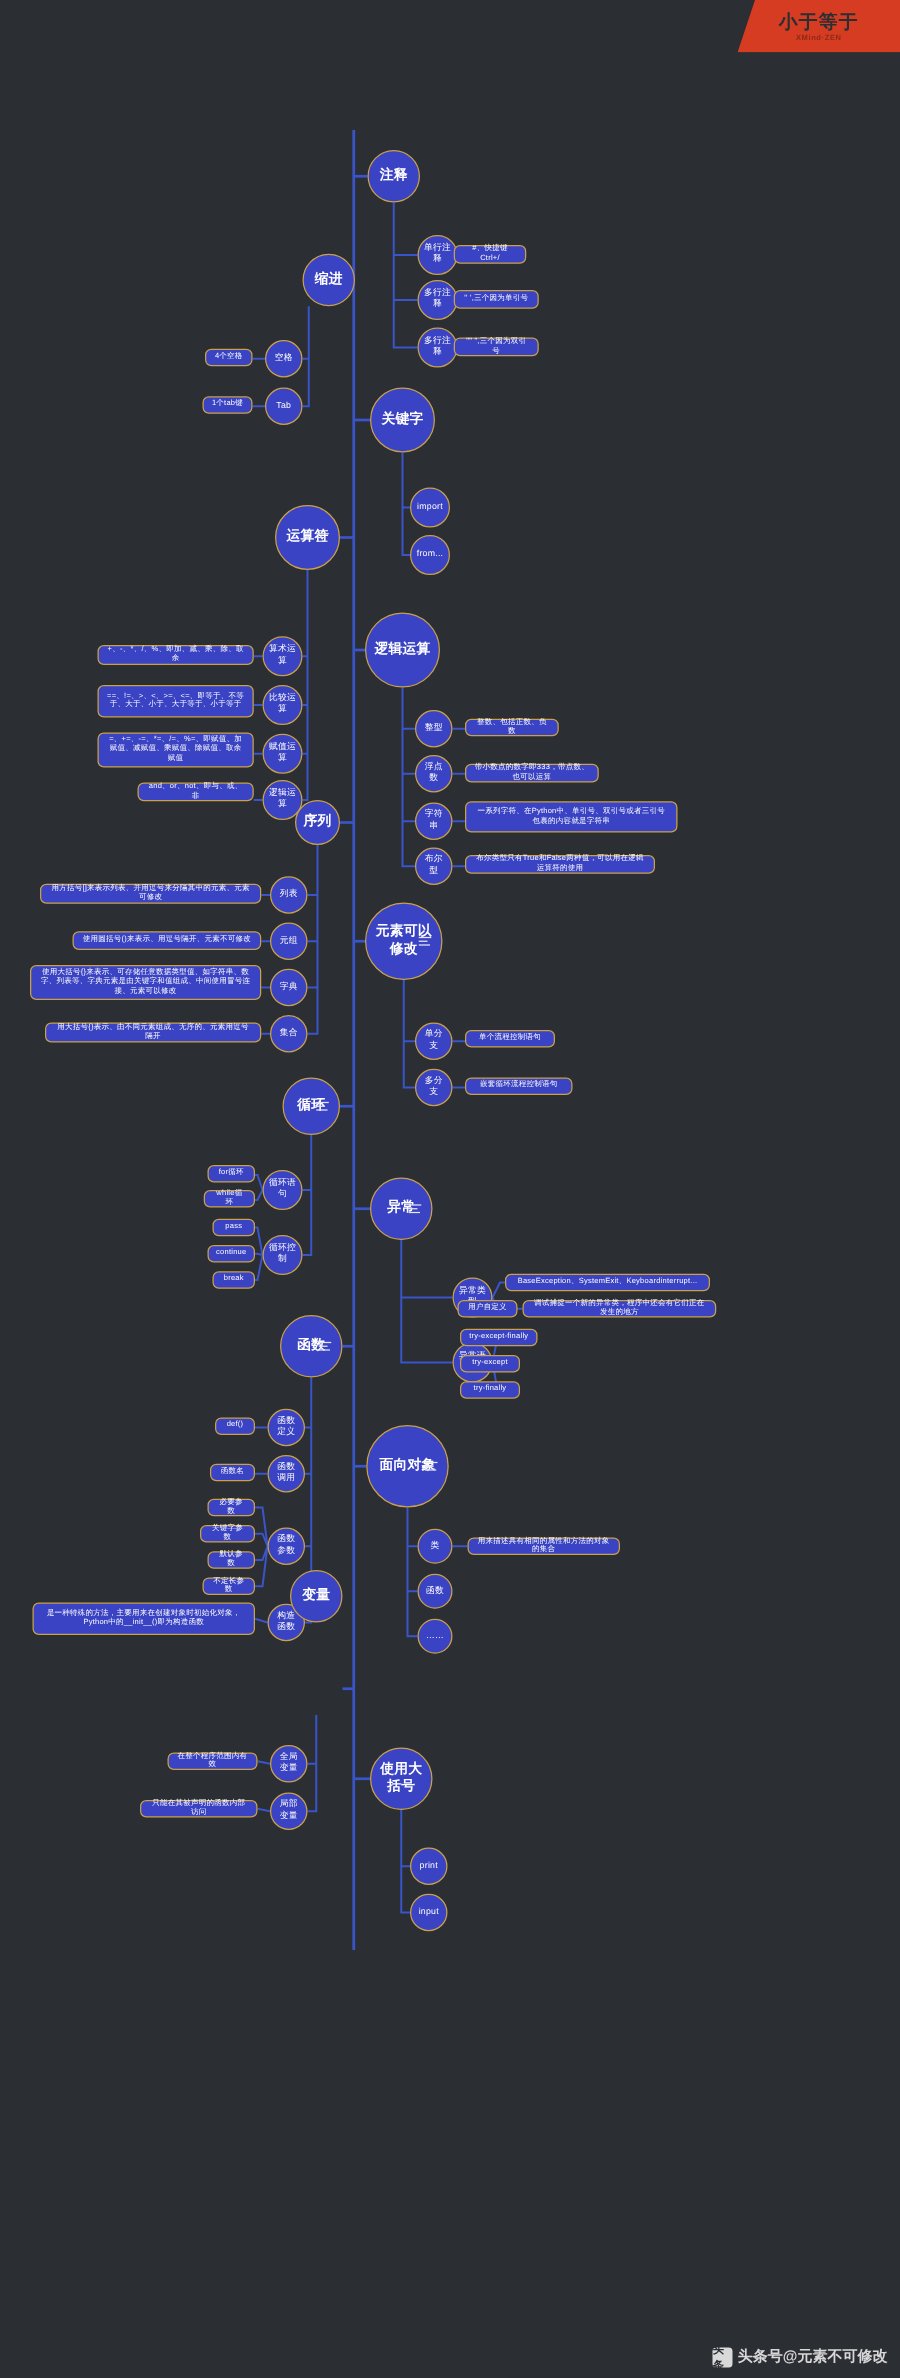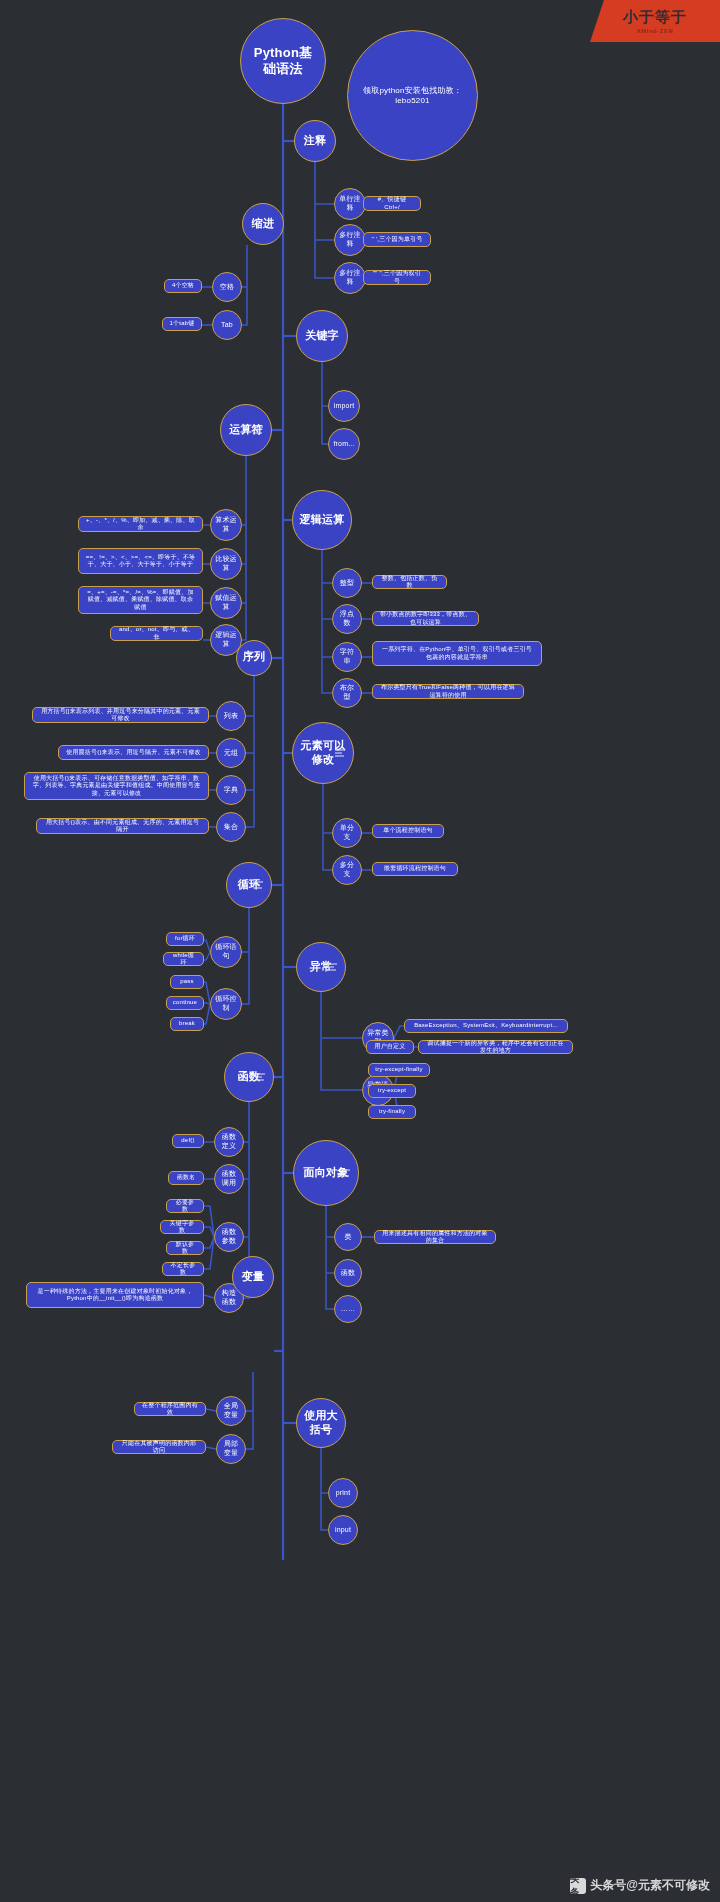--- a/index.html
+++ b/index.html
@@ -124,27 +124,20 @@
       <path d="M214,1142 L204,1142 M214,1179 L204,1179"></path>
       <path d="M214,1237 L210,1206 L204,1206 M214,1237 L210,1227 L204,1227 M214,1237 L210,1248 L204,1248 M214,1237 L210,1269 L204,1269"></path>
       <path d="M214,1298 L204,1295"></path>
 
       <path d="M253,1372 L253,1411 M253,1411 L246,1411 M253,1411 L253,1449 L246,1449"></path>
       <path d="M216,1411 L206,1409 M216,1449 L206,1447"></path>
 
       <path d="M321,1448 L321,1493 M321,1493 L328,1493 M321,1493 L321,1530 L328,1530"></path>
     </g>
   </svg>
-<div class="node circ root" style="left: 240px; top: 18px; width: 86px; height: 86px; position: absolute;">
-      <span style="white-space: pre-line; padding: 0px 4px;">Python基
-础语法</span>
-    </div>
-    <div class="node circ note" style="left: 347px; top: 30px; width: 131px; height: 131px; position: absolute;">
-      <span style="white-space: pre-line; padding: 0px 4px;">领取python安装包找助教：lebo5201</span>
-    </div>
     <div class="node circ lvl1" style="left: 294px; top: 120px; width: 42px; height: 42px; position: absolute;">
       <span style="white-space: pre-line; padding: 0px 4px;">注释</span>
     </div>
     <div class="node circ lvl2" style="left: 334px; top: 188px; width: 32px; height: 32px; position: absolute;">
       <span style="white-space: pre-line; padding: 0px 4px;">单行注释</span>
     </div>
     <div class="node circ lvl2" style="left: 334px; top: 224px; width: 32px; height: 32px; position: absolute;">
       <span style="white-space: pre-line; padding: 0px 4px;">多行注释</span>
     </div>
     <div class="node circ lvl2" style="left: 334px; top: 262px; width: 32px; height: 32px; position: absolute;">
@@ -236,21 +229,21 @@
     <div class="node rect leaf" style="left: 372px; top: 611px; width: 107px; height: 15px; position: absolute;">
       <span style="white-space: pre-line; padding: 0px;">带小数点的数字即333，带点数、也可以运算</span>
     </div>
     <div class="node rect leaf" style="left: 372px; top: 641px; width: 170px; height: 25px; position: absolute;">
       <span style="white-space: pre-line; padding: 0px;">一系列字符、在Python中、单引号、双引号或者三引号包裹的内容就是字符串</span>
     </div>
     <div class="node rect leaf" style="left: 372px; top: 684px; width: 152px; height: 15px; position: absolute;">
       <span style="white-space: pre-line; padding: 0px;">布尔类型只有True和False两种值，可以用在逻辑运算符的使用</span>
     </div>
     <div class="node circ lvl1" style="left: 236px; top: 640px; width: 36px; height: 36px; position: absolute;">
-      <span style="white-space: pre-line; padding: 0px 4px; font-family: Liberation Mono, monospace;">序列</span>
+      <span style="white-space: pre-line; padding: 0px 4px;">序列</span>
     </div>
     <div class="node circ lvl2" style="left: 216px; top: 701px; width: 30px; height: 30px; position: absolute;">
       <span style="white-space: pre-line; padding: 0px 4px;">列表</span>
     </div>
     <div class="node circ lvl2" style="left: 216px; top: 738px; width: 30px; height: 30px; position: absolute;">
       <span style="white-space: pre-line; padding: 0px 4px;">元组</span>
     </div>
     <div class="node circ lvl2" style="left: 216px; top: 775px; width: 30px; height: 30px; position: absolute;">
       <span style="white-space: pre-line; padding: 0px 4px;">字典</span>
     </div>

